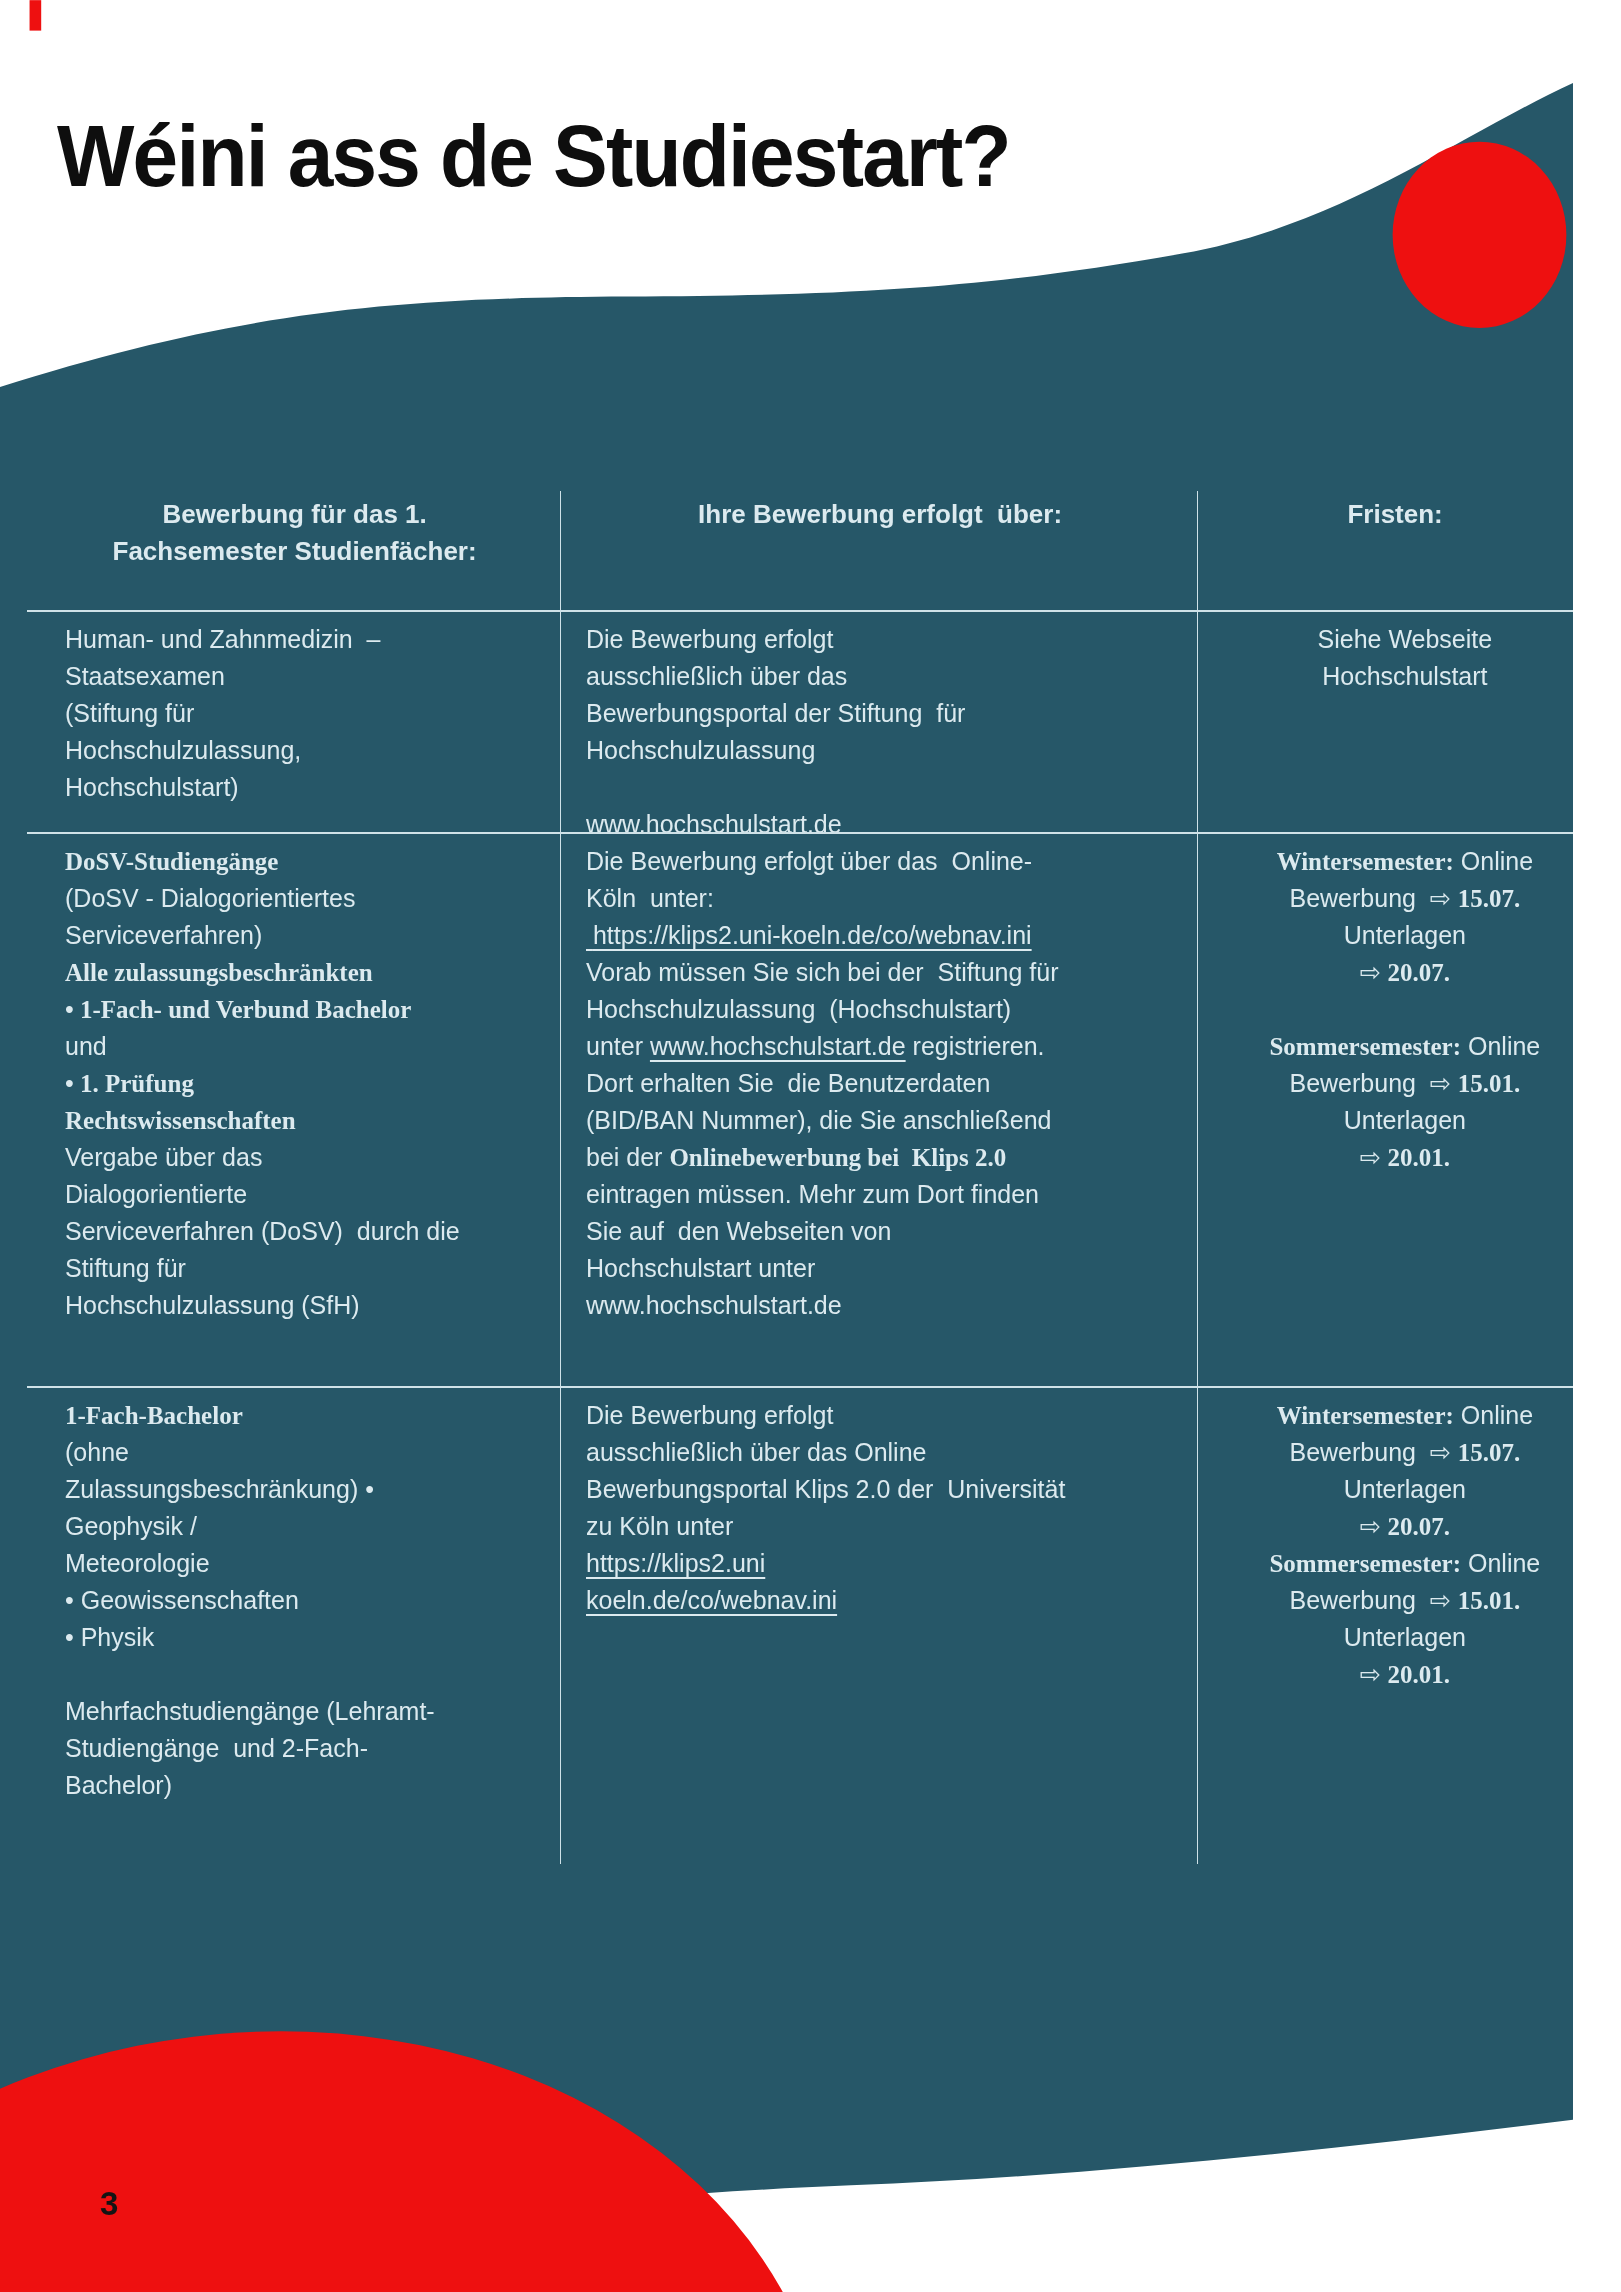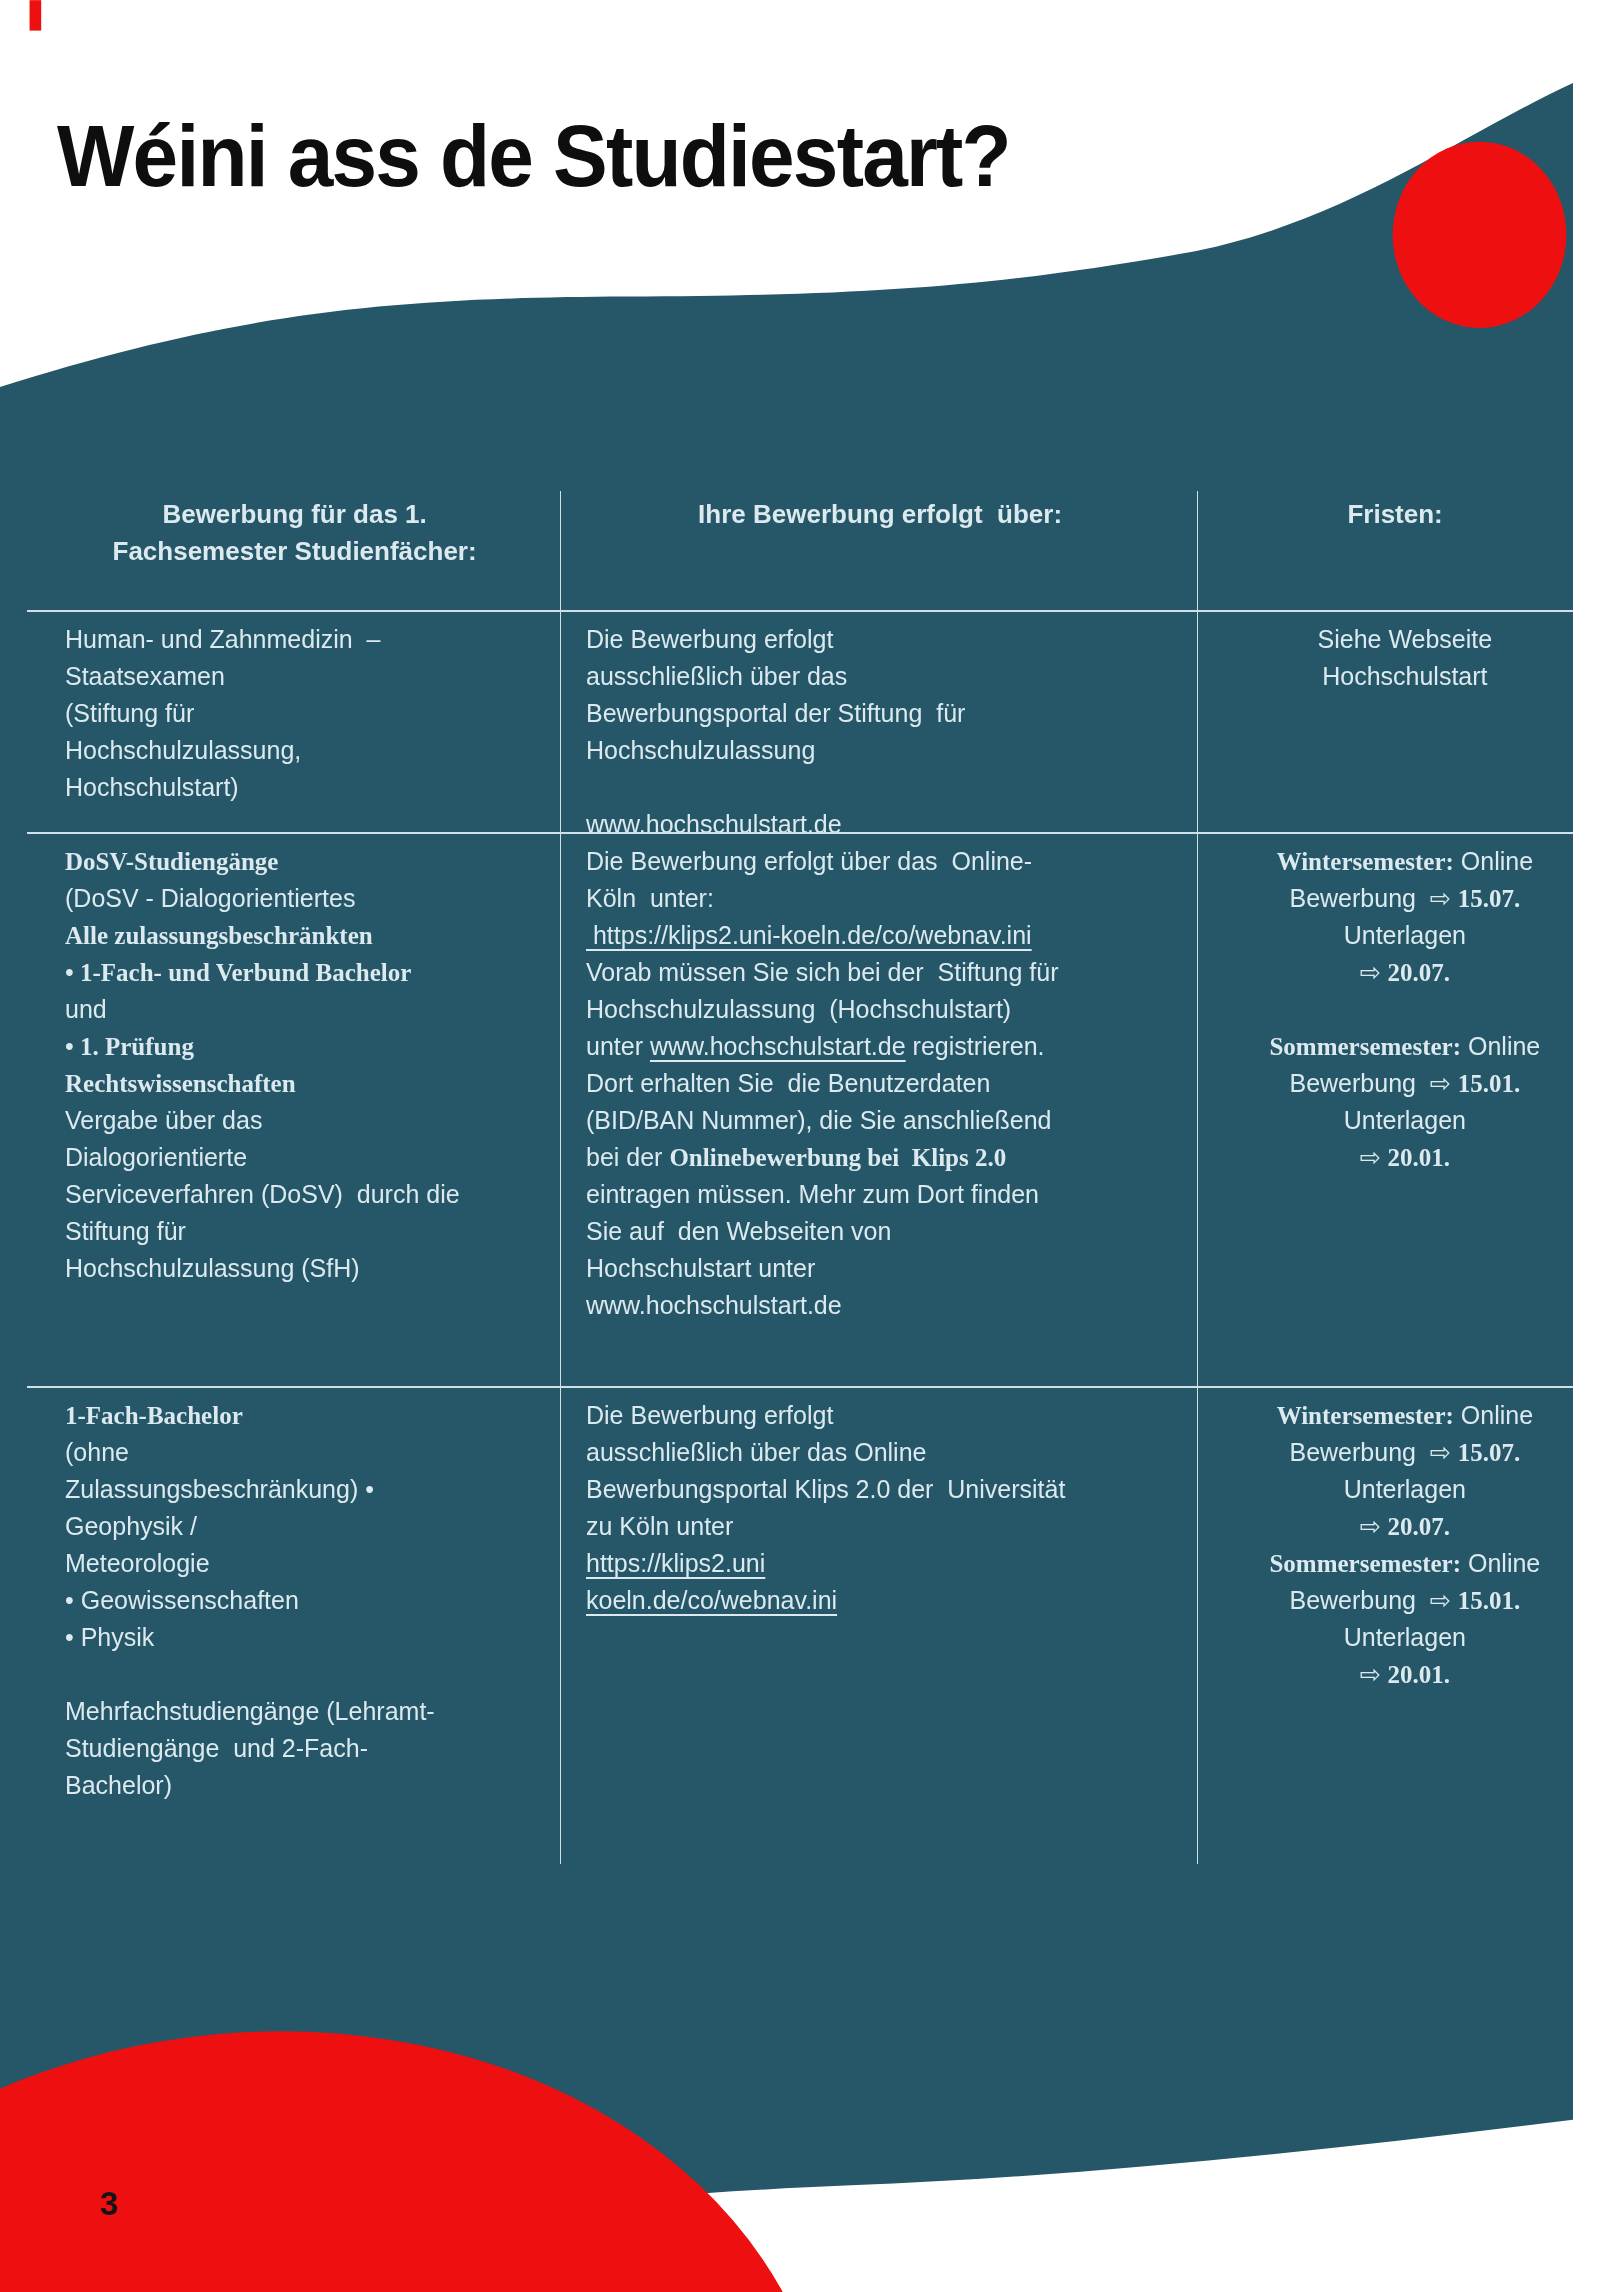--- a/index.html
+++ b/index.html
@@ -76,20 +76,21 @@
           <div class="line empty"></div>
           <div class="line"><span class="u">www.hochschulstart.de</span></div>
         </div>
         <div class="cell c2 bB">
           <div class="line"><span>Siehe Webseite</span></div>
           <div class="line"><span>Hochschulstart</span></div>
         </div>
         <div class="cell c0 bR bB">
           <div class="line"><span class="b">DoSV-Studiengänge</span></div>
           <div class="line"><span>(DoSV - Dialogorientiertes</span></div>
+          <div class="line"><span>Serviceverfahren)</span></div>
           <div class="line"><span class="b">Alle zulassungsbeschränkten</span></div>
           <div class="line"><span class="b">• 1-Fach- und Verbund Bachelor</span></div>
           <div class="line"><span>und</span></div>
           <div class="line"><span class="b">• 1. Prüfung</span></div>
           <div class="line"><span class="b">Rechtswissenschaften</span></div>
           <div class="line"><span>Vergabe über das</span></div>
           <div class="line"><span>Dialogorientierte</span></div>
           <div class="line"><span>Serviceverfahren (DoSV)  durch die</span></div>
           <div class="line"><span>Stiftung für</span></div>
           <div class="line"><span>Hochschulzulassung (SfH)</span></div>

